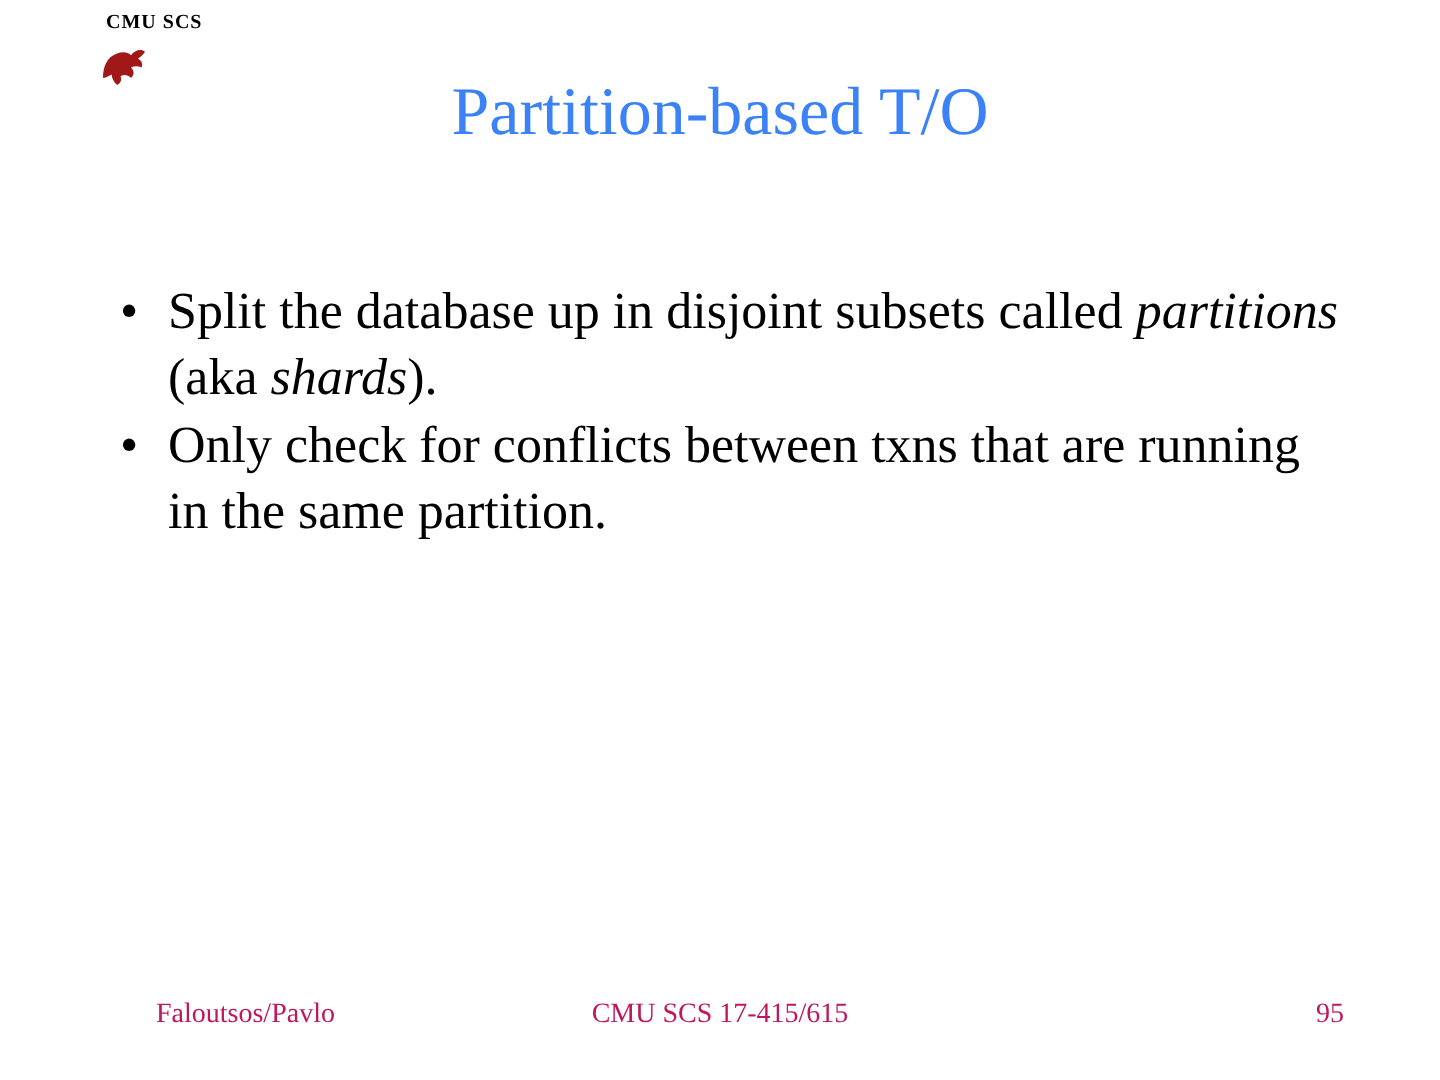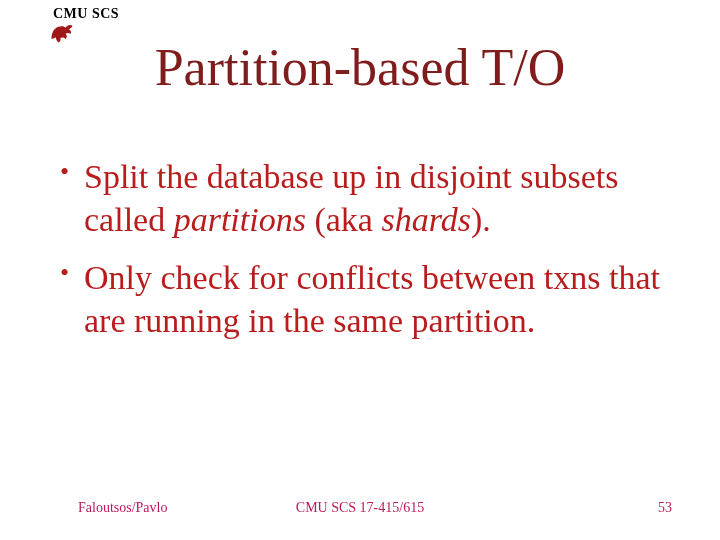--- a/index.html
+++ b/index.html
@@ -6,21 +6,21 @@
     margin: 0;
     padding: 0;
     width: 720px;
     height: 540px;
     font-family: "Times New Roman", Times, serif;
     background: #ffffff;
     position: relative;
     overflow: hidden;
   }
   .header-label {
-    font-size: 14px;
+    font-size: 10px;
     font-weight: bold;
     color: #000;
     letter-spacing: 0.5px;
     position: absolute;
     top: 6px;
     left: 53px;
     white-space: nowrap;
   }
   .logo {
     position: absolute;
@@ -28,43 +28,42 @@
     left: 48px;
     width: 28px;
     height: 28px;
   }
   .title {
     position: absolute;
     top: 38px;
     left: 0;
     right: 0;
     text-align: center;
-    font-size: 52px;
-    color: #7f1d1d;
+    font-size: 34px;
+    color: #3b82f6;
     font-weight: normal;
   }
   .content {
     position: absolute;
     top: 140px;
     left: 56px;
     right: 48px;
   }
   .content ul {
     margin: 0;
     padding: 0;
     list-style: none;
   }
   .content li {
     position: relative;
     padding-left: 28px;
-    font-size: 34px;
+    font-size: 26px;
     line-height: 1.25;
-    color: #b91c1c;
+    color: #000000;
     margin-bottom: 2px;
-    margin-top: 16px;
   }
   .content li::before {
     content: "•";
     position: absolute;
     left: 4px;
     top: 0;
     font-size: 26px;
   }
   .italic {
     font-style: italic;
@@ -113,14 +112,14 @@
     </li>
     <li>
       <span>Only check for conflicts between txns that are running in the same partition.</span><span class="italic"></span><span></span><span class="italic"></span><span></span>
     </li>
   </ul>
 </div>
 
 <div class="footer">
   <div class="footer-left">Faloutsos/Pavlo</div>
   <div class="footer-center">CMU SCS 17-415/615</div>
-  <div class="footer-right">53</div>
+  <div class="footer-right">95</div>
 </div>
 
 </body></html>

